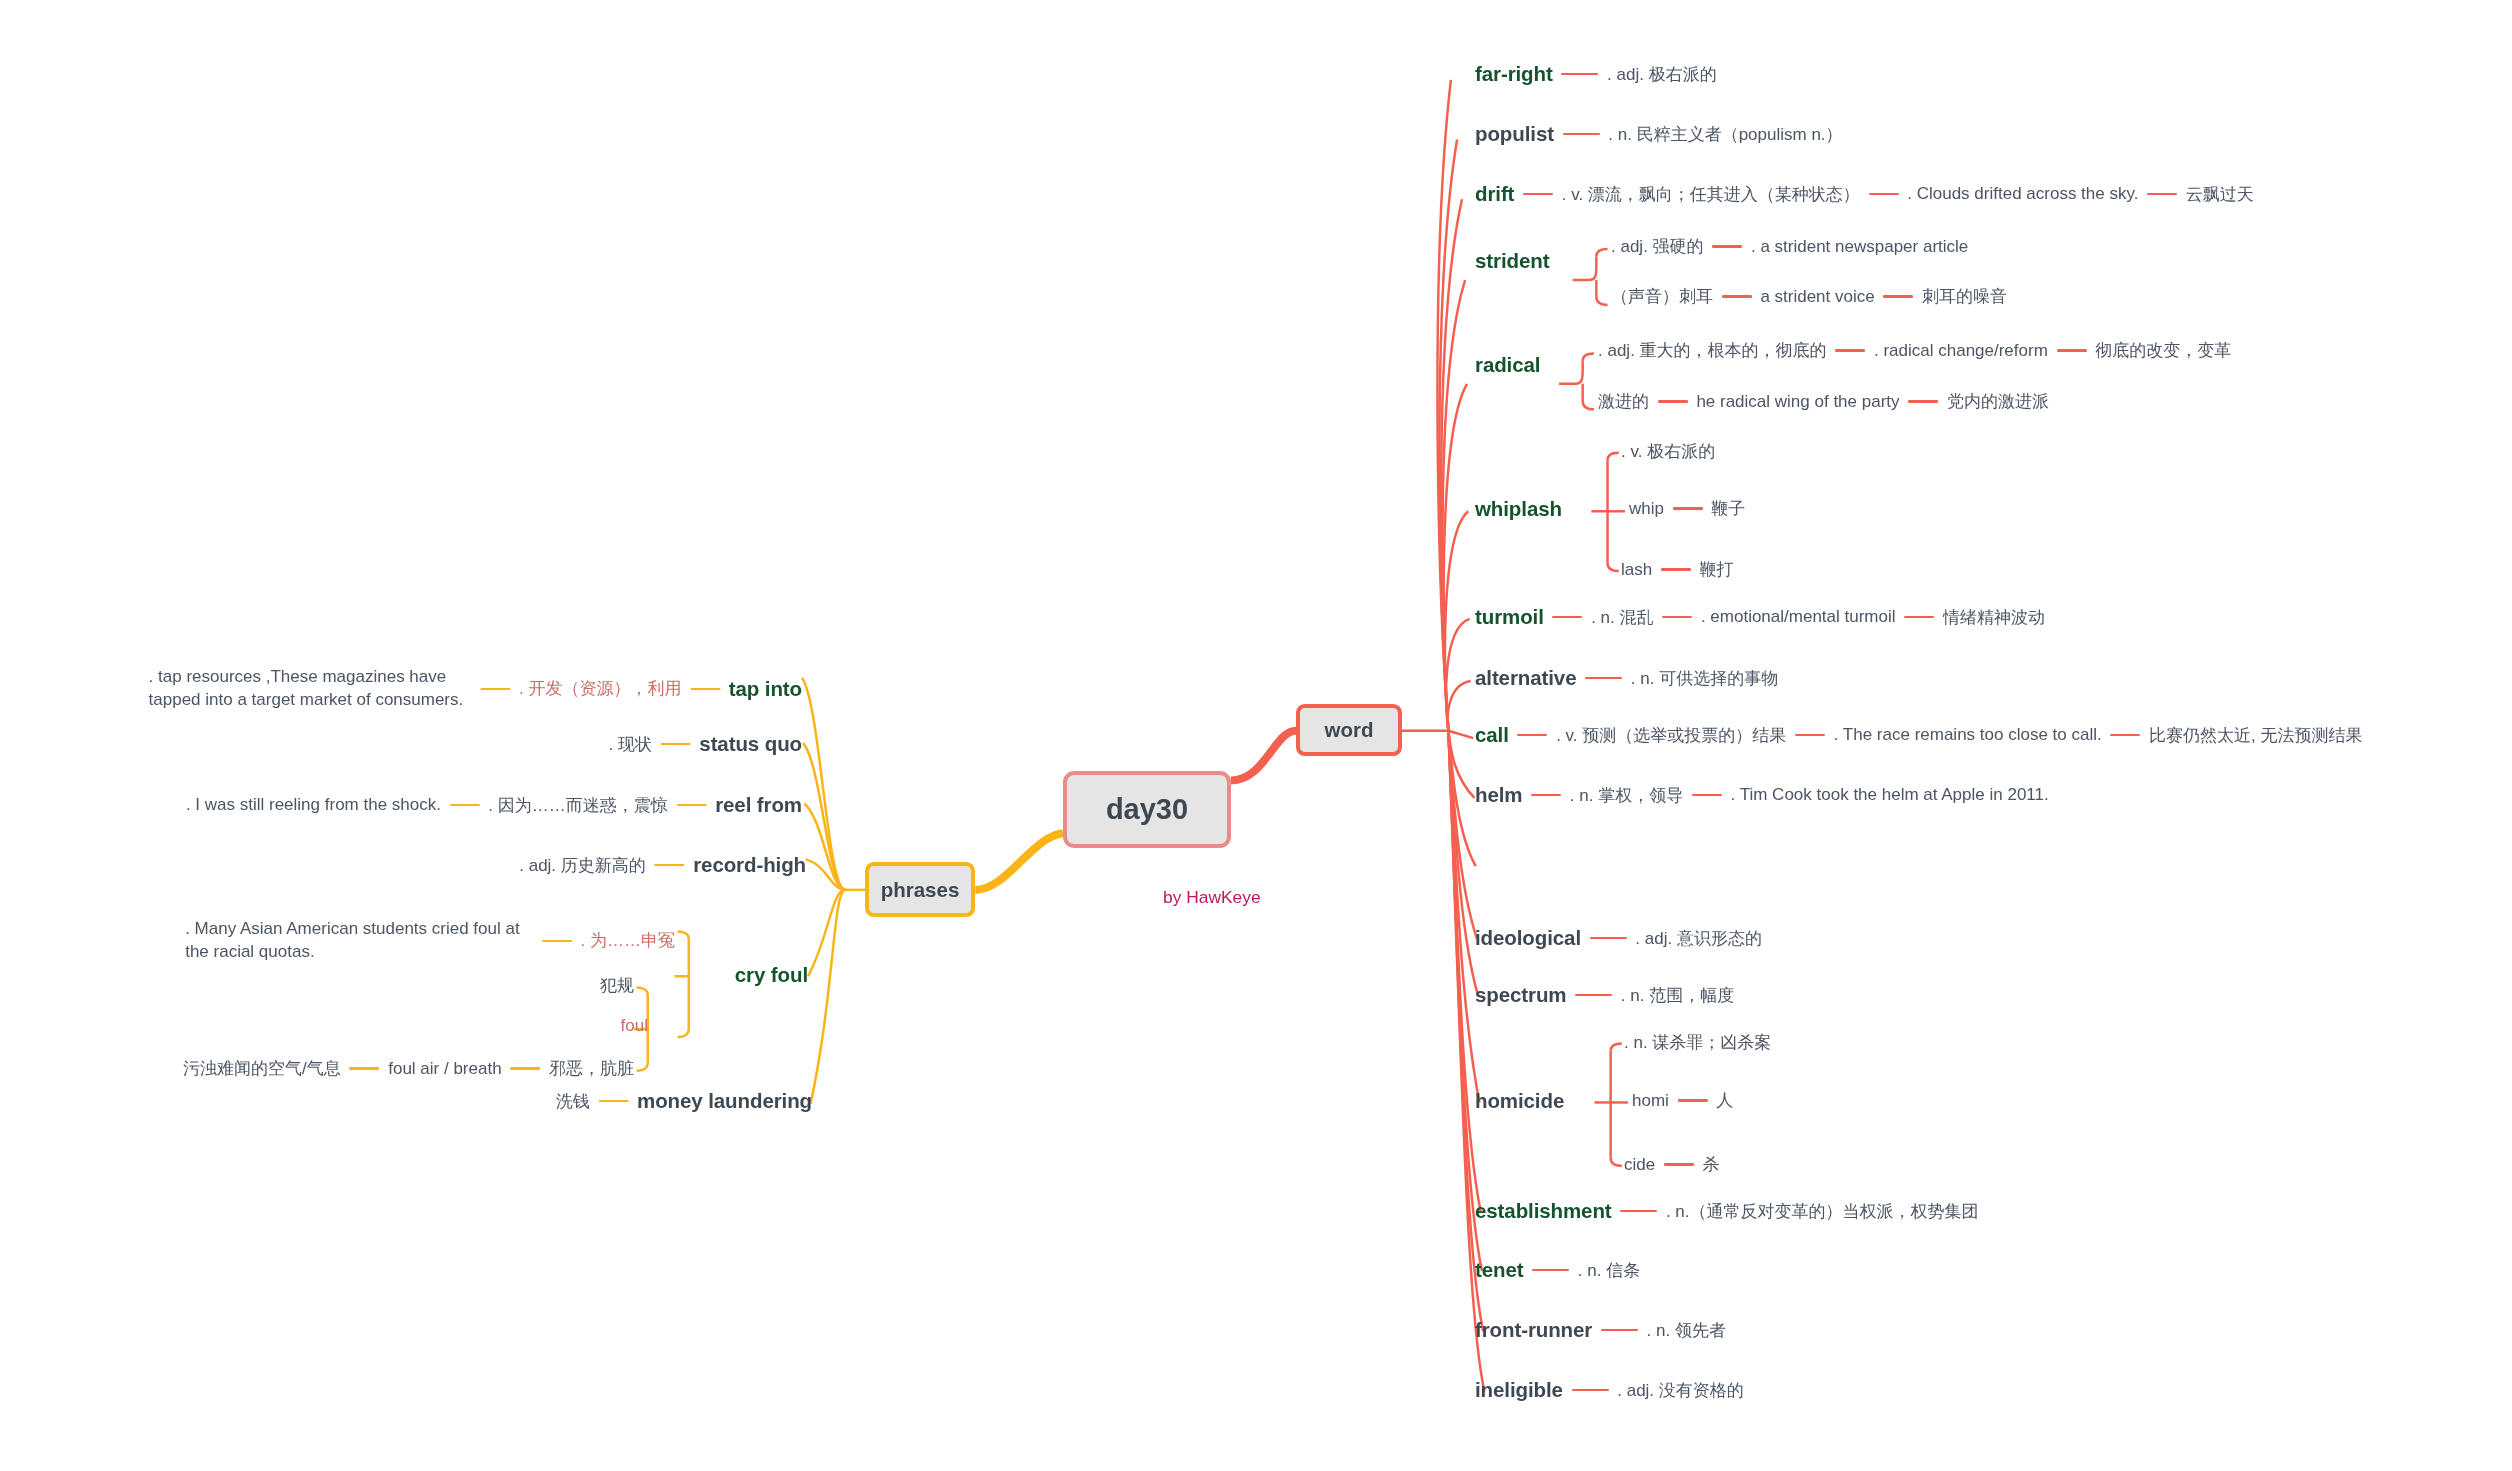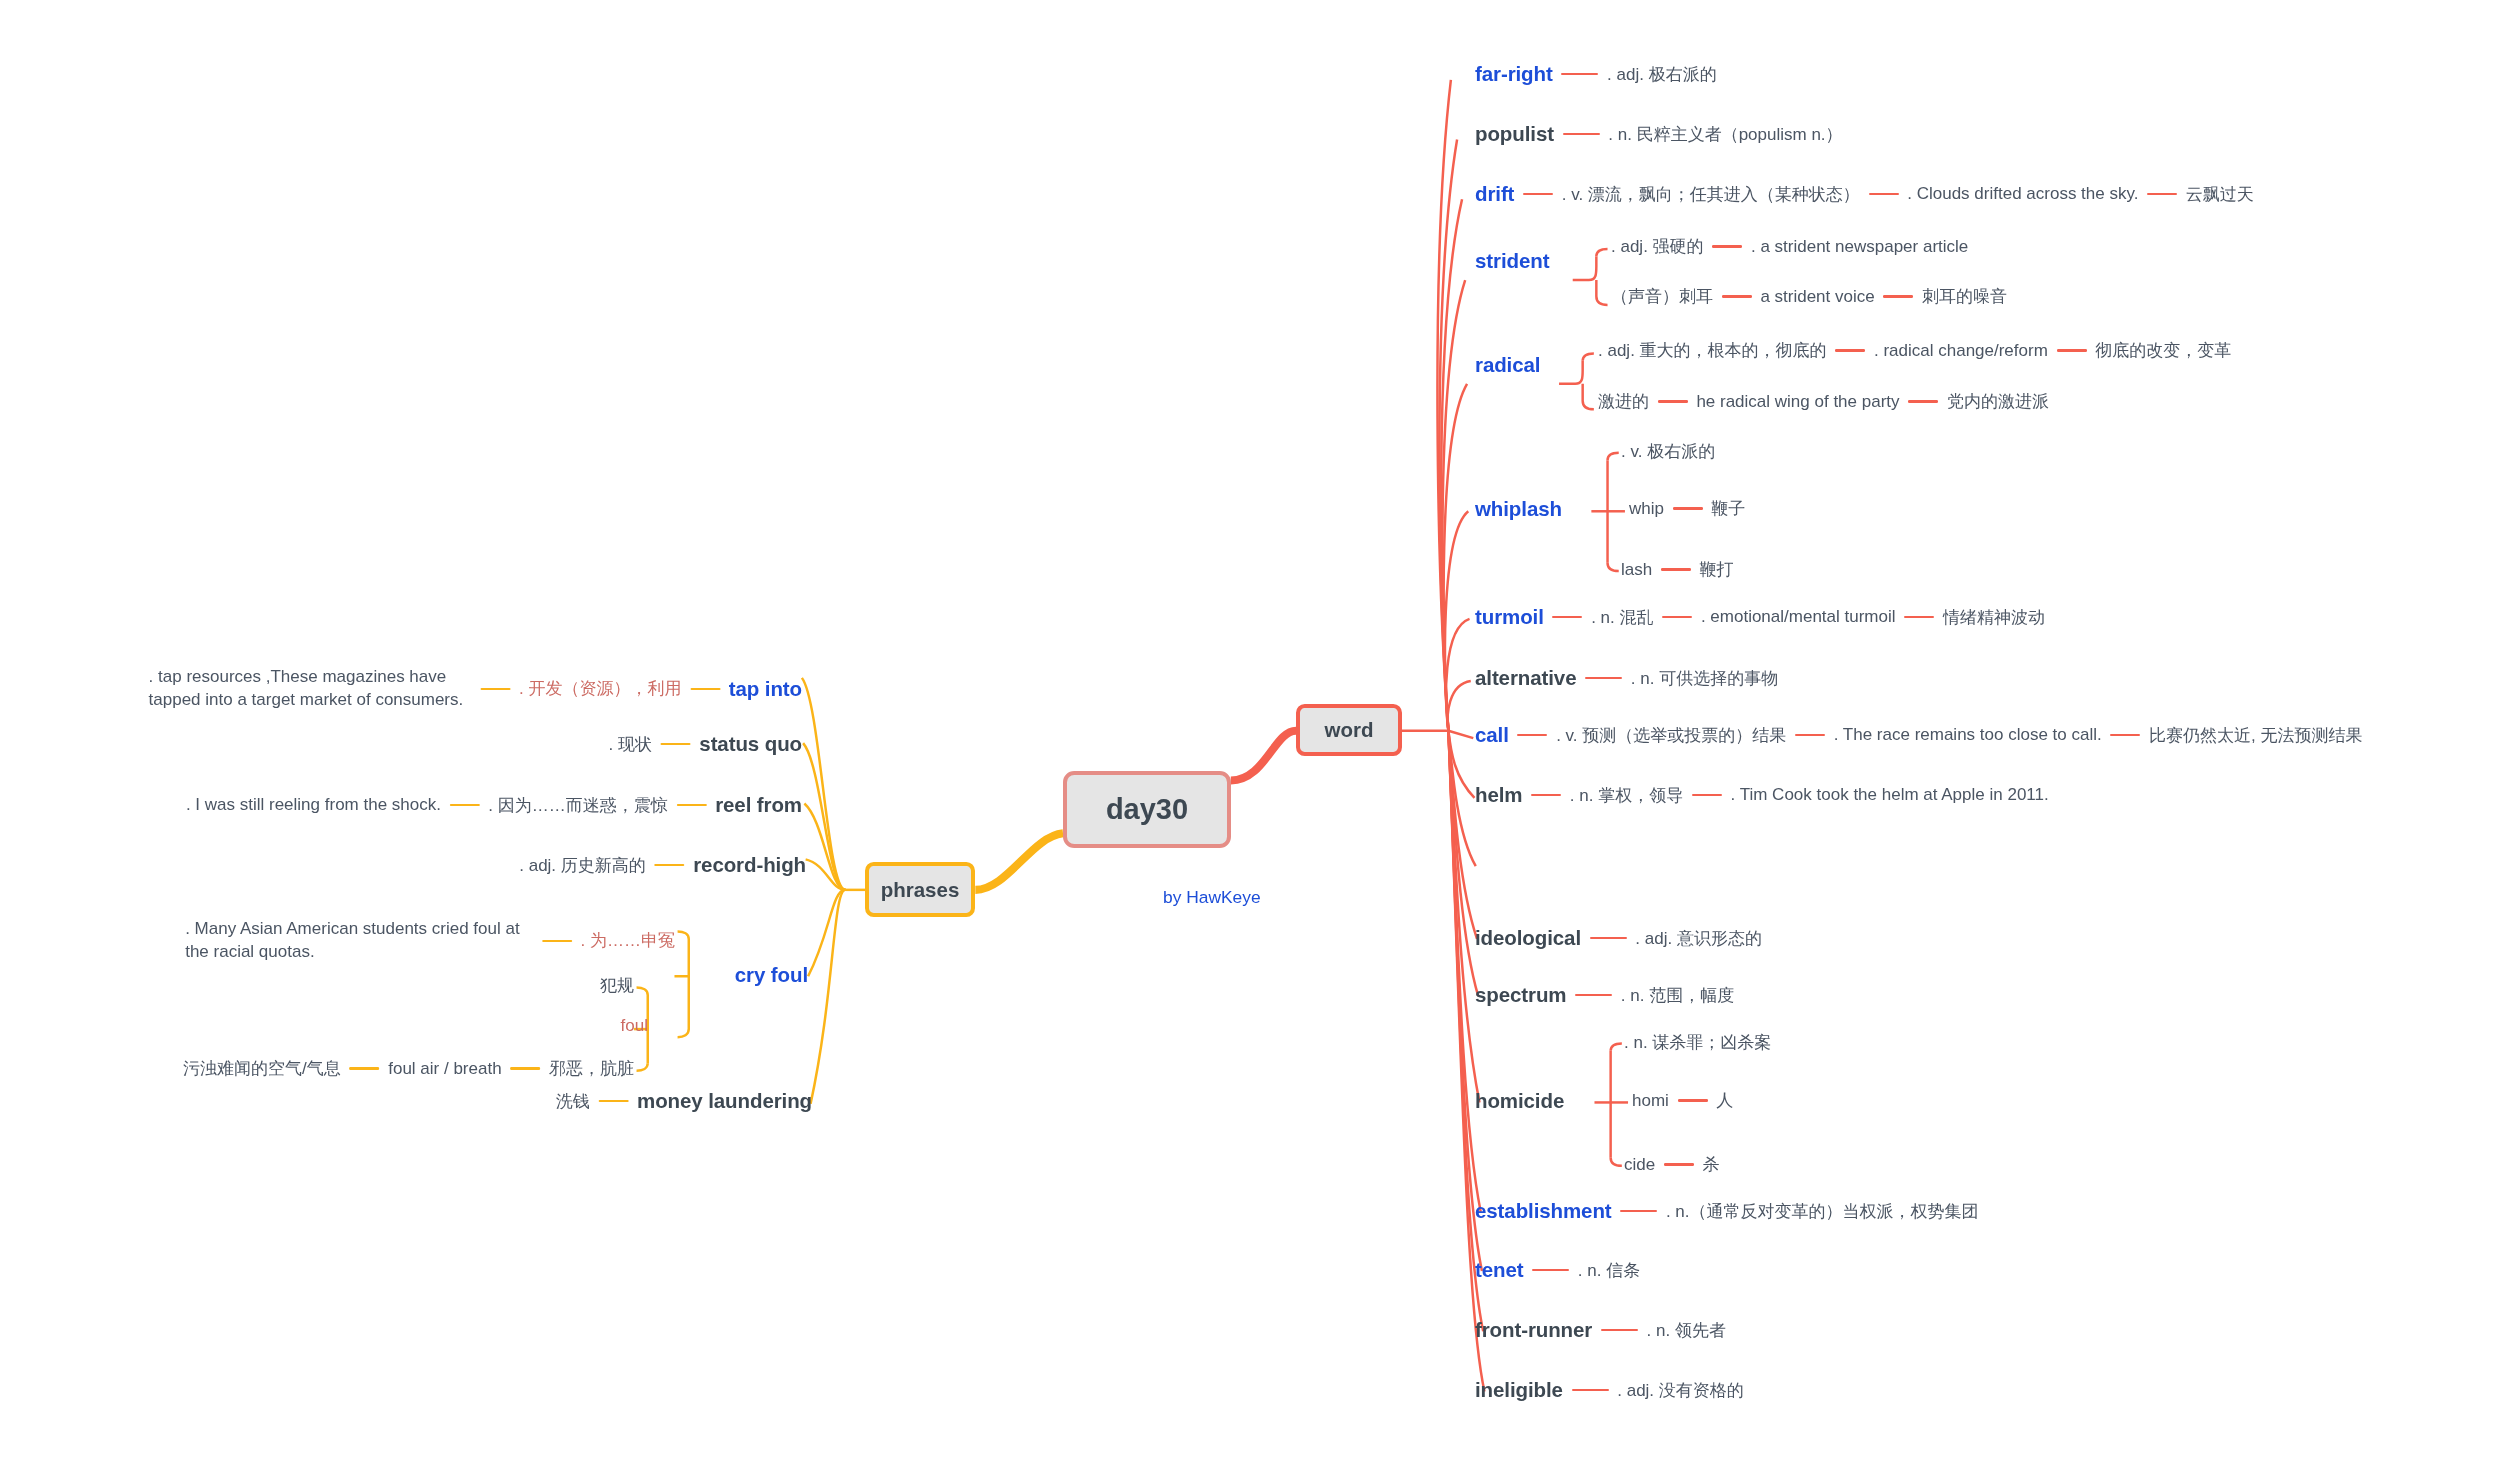--- a/index.html
+++ b/index.html
@@ -6,27 +6,27 @@
   body{font-family:"Liberation Sans","DejaVu Sans",sans-serif;}
   #canvas{position:relative;width:2512px;height:1472px;background:#fff;overflow:hidden;}
   #wires{position:absolute;left:0;top:0;width:2512px;height:1472px;pointer-events:none;}
 
   
   .cnode{position:absolute;display:flex;align-items:center;justify-content:center;
          background:#e5e5e5;box-sizing:border-box;border-radius:8.7px;font-weight:bold;color:#3d4852;}
   #node-day30{left:1063px;top:771px;width:168px;height:77px;border:4.4px solid #e58d86;font-size:29px;border-radius:11.2px;}
   #node-phrases{left:865px;top:862px;width:110px;height:55px;border:4.4px solid #fbb418;font-size:20.5px;}
   #node-word{left:1296px;top:704px;width:106px;height:52px;border:4.4px solid #f4604f;font-size:20.5px;}
-  #byline{position:absolute;left:1163px;top:887px;font-size:17.4px;color:#1d4ed8;font-weight:normal;}
+  #byline{position:absolute;left:1163px;top:887px;font-size:17.4px;color:#be185d;font-weight:normal;}
 
   
   .row{position:absolute;display:flex;align-items:center;white-space:nowrap;}
   .w{font-weight:bold;font-size:20.5px;letter-spacing:-0.1px;}
   .w.dark{color:#3d4852;}
-  .w.red{color:#1d4ed8;}
+  .w.red{color:#14532d;}
   .t{font-size:17px;color:#4b5563;font-weight:normal;}
   .t.red{color:#cc6b63;}
   .dash{display:inline-block;height:2.5px;border-radius:1.2px;background:#f4604f;margin:0 8.7px;}
   .dash.y{background:#fbb418;}
   .dash.w60{width:37px;} .dash.w48{width:30px;}
   .multiline{white-space:normal;line-height:1.35;}
 </style>
 </head>
 <body>
 

